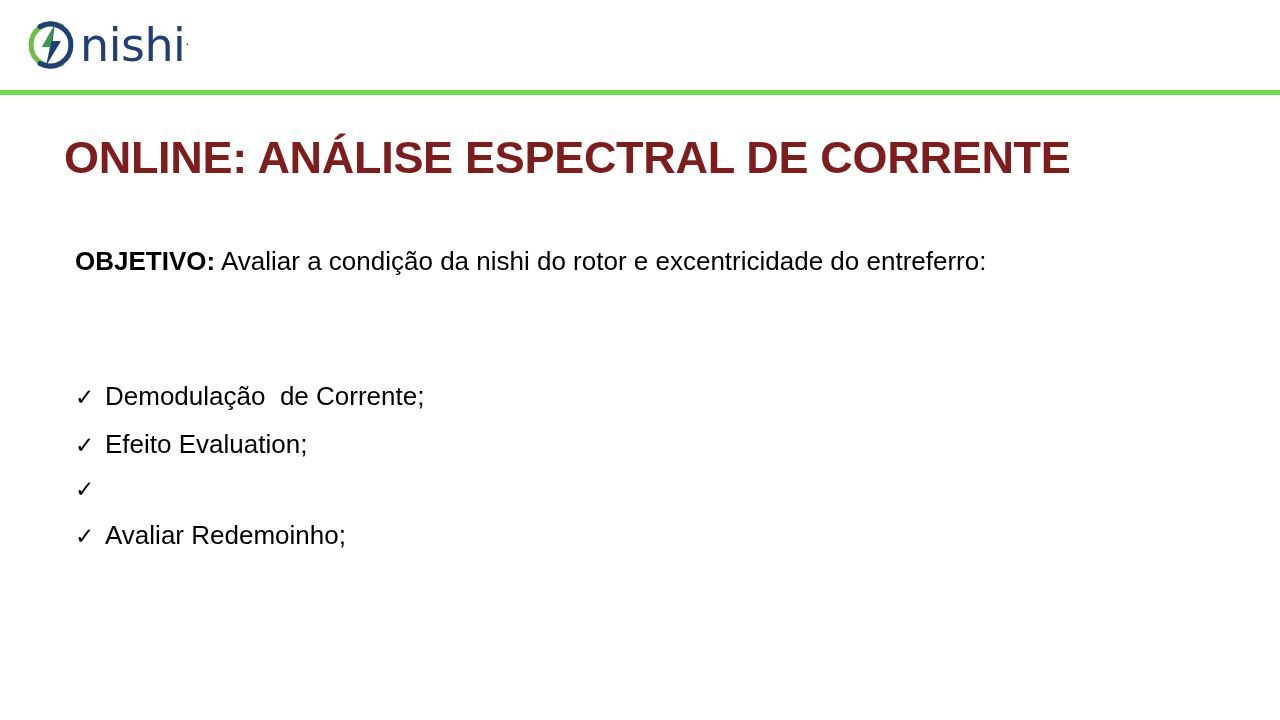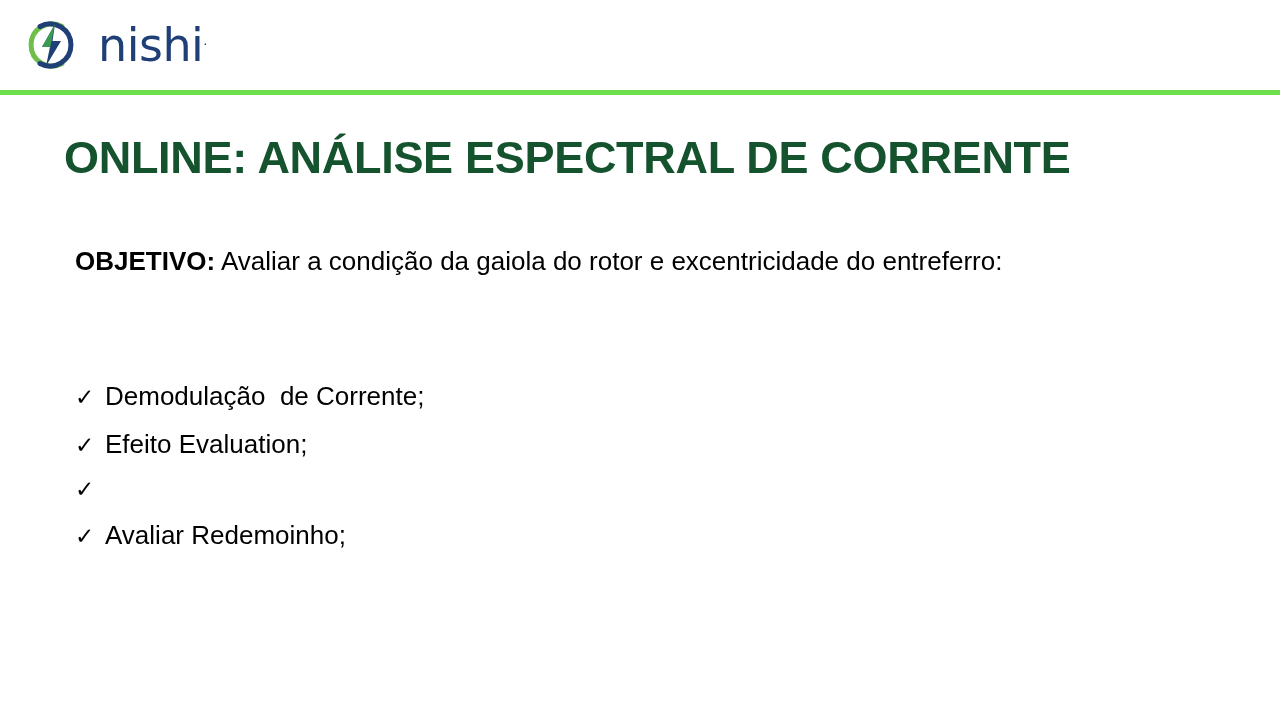--- a/index.html
+++ b/index.html
@@ -43,21 +43,21 @@
   }
 
   .logo-mark {
     width: 54px;
     height: 54px;
     display: block;
   }
 
   .logo-word {
     position: relative;
-    margin-left: 20px;
+    margin-left: 2px;
     font-family: "DejaVu Sans", sans-serif;
     font-size: 46px;
     line-height: 1;
     font-weight: 400;
     letter-spacing: -0.5px;
     color: #1F3F76;
   }
 
   .logo-reg {
     font-size: 13px;
@@ -77,21 +77,21 @@
   
   .slide-title {
     position: absolute;
     top: 133px;
     left: 64px;
     width: 1184px;
     font-size: 45px;
     line-height: 1.12;
     font-weight: bold;
     letter-spacing: -0.3px;
-    color: #14532d;
+    color: #7f1d1d;
     white-space: nowrap;
   }
 
   
   .objective {
     position: absolute;
     top: 243px;
     left: 75px;
     width: 990px;
     font-size: 26px;
@@ -154,21 +154,21 @@
       </span>
       <span class="logo-word"><span>nishi</span><span class="logo-reg">.</span></span>
     </div>
 
     <div class="green-rule"></div>
   </div>
 
   <h1 class="slide-title">ONLINE: ANÁLISE ESPECTRAL DE CORRENTE</h1>
 
   <p class="objective">
-    <span class="lead">OBJETIVO:</span><span> Avaliar a condição da gaiola do rotor e excentricidade do entreferro:</span>
+    <span class="lead">OBJETIVO:</span><span> Avaliar a condição da nishi do rotor e excentricidade do entreferro:</span>
   </p>
 
   <ul class="check-list">
     <li>
       <span class="check-mark">✓</span>
       <span class="check-text">Demodulação  de Corrente;</span>
     </li>
     <li>
       <span class="check-mark">✓</span>
       <span class="check-text">Efeito Evaluation;</span>

